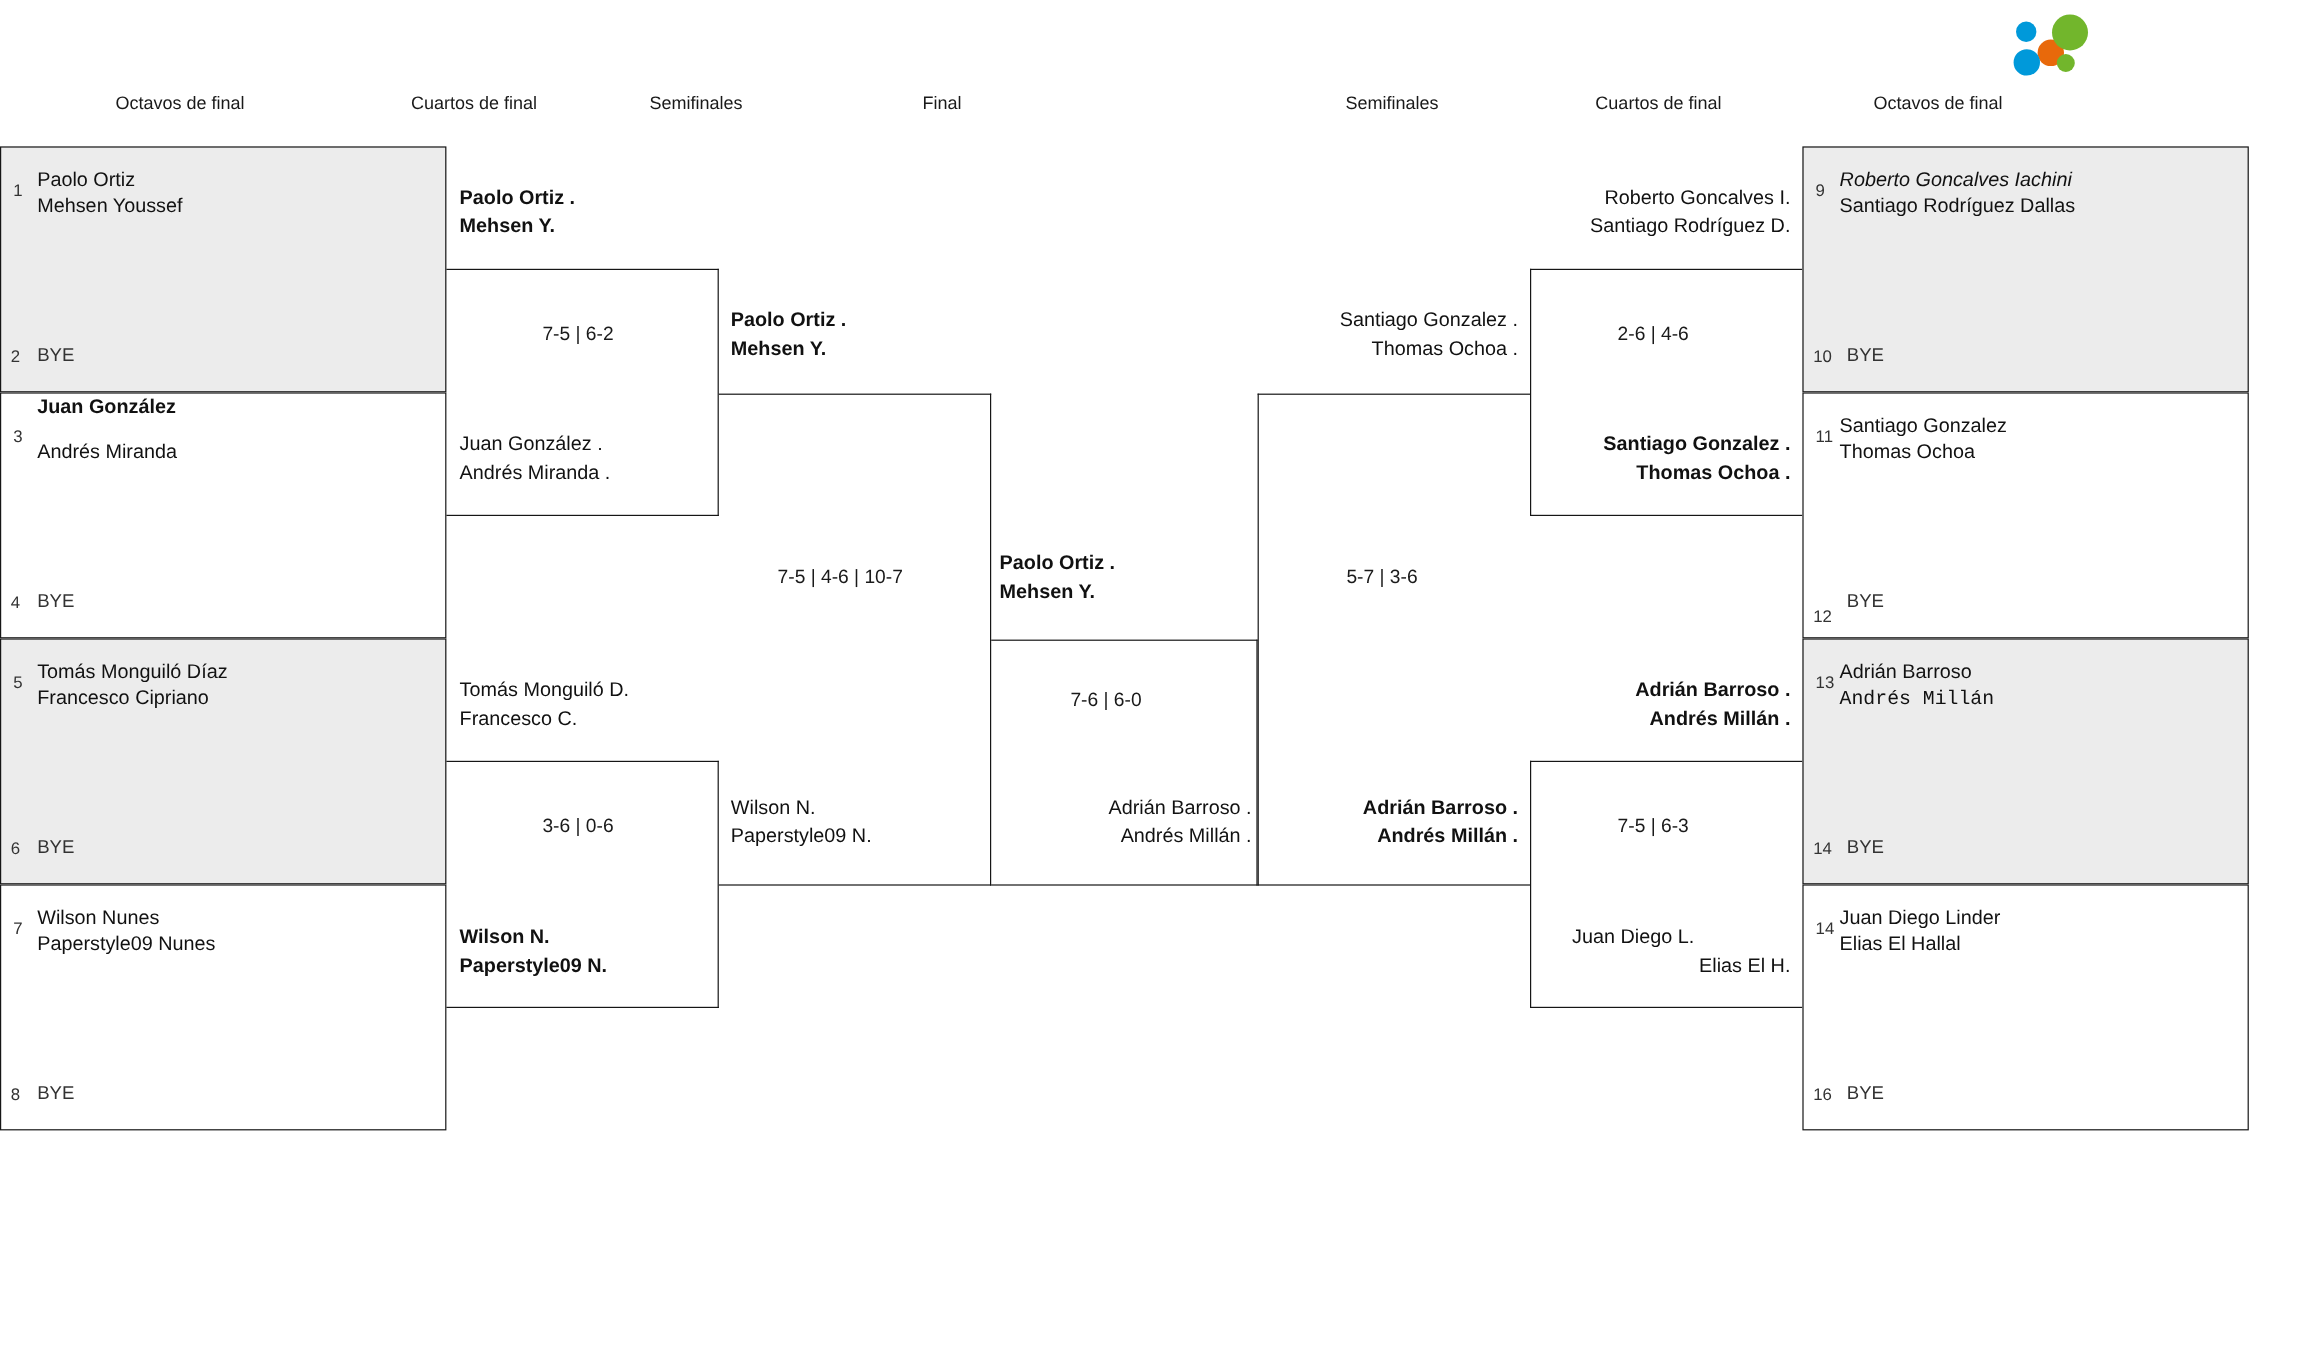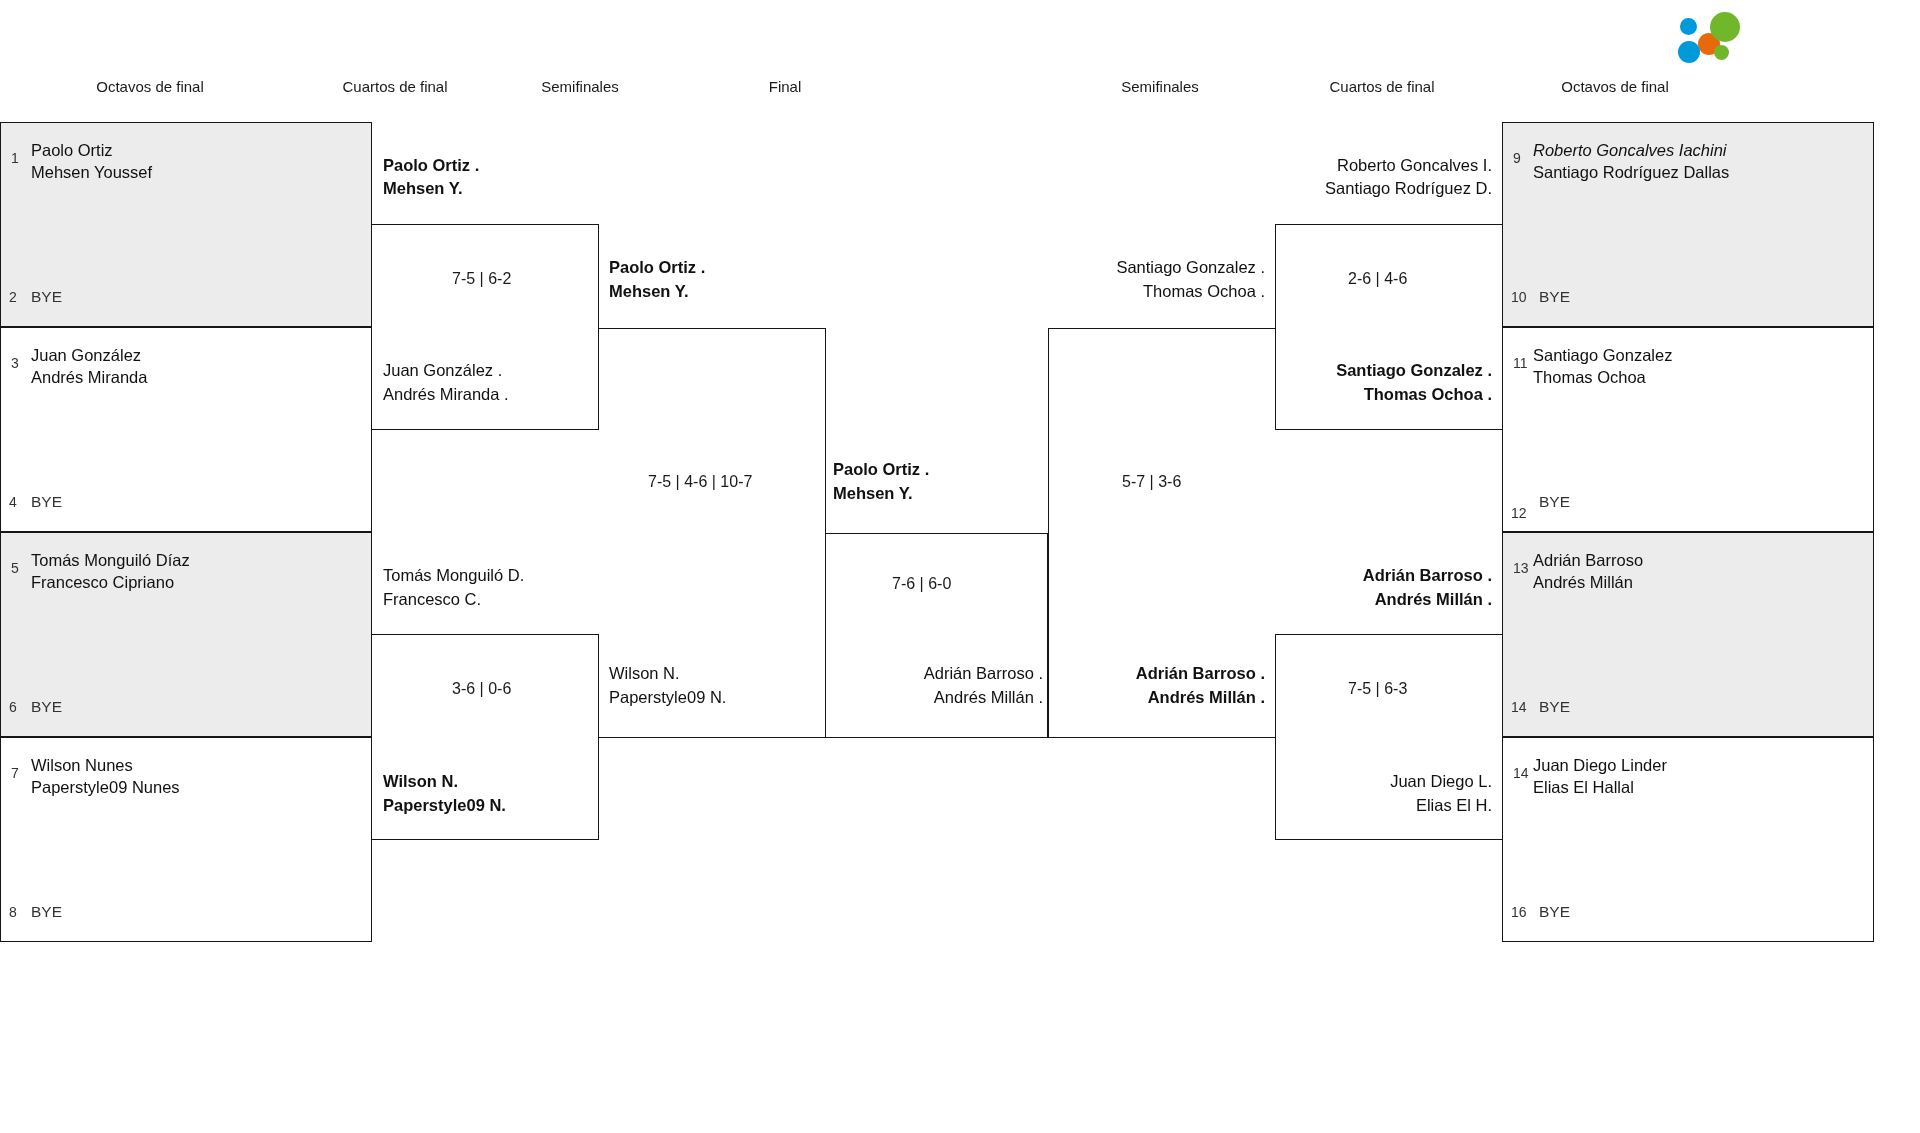--- a/index.html
+++ b/index.html
@@ -96,21 +96,21 @@
   <div class="cell shaded" style="left:0px; top:122px; width:372px; height:205px;">
     <div class="seed" style="left:10px;  top:27px;">1</div>
     <div class="names" style="left:30px;  top:18px;text-align:right;">Paolo Ortiz</div>
     <div class="names" style="left:30px;  top:40px;">Mehsen Youssef</div>
     <div class="seed" style="left:8px;   top:166px;">2</div>
     <div class="names bye" style="left:30px; top:164px;">BYE</div>
   </div>
 
   <div class="cell" style="left:0px; top:327px; width:372px; height:205px;">
     <div class="seed" style="left:10px;  top:27px;">3</div>
-    <div class="names" style="left:30px;  top:18px;">Juan González</div>
+    <div class="names" style="left:30px;  top:2px;font-weight:bold;">Juan González</div>
     <div class="names" style="left:30px;  top:40px;">Andrés Miranda</div>
     <div class="seed" style="left:8px;   top:166px;">4</div>
     <div class="names bye" style="left:30px; top:164px;">BYE</div>
   </div>
 
   <div class="cell shaded" style="left:0px; top:532px; width:372px; height:205px;">
     <div class="seed" style="left:10px;  top:27px;">5</div>
     <div class="names" style="left:30px;  top:18px;">Tomás Monguiló Díaz</div>
     <div class="names" style="left:30px;  top:40px;">Francesco Cipriano</div>
     <div class="seed" style="left:8px;   top:166px;">6</div>
@@ -163,42 +163,42 @@
   <div class="conn right" style="left:1275px; top:224px; width:227px; height:206px;"></div>
   <div class="names r" style="left:1230px; top:156px; width:262px;">Roberto Goncalves I.</div>
   <div class="names r" style="left:1230px; top:179px; width:262px;">Santiago Rodríguez D.</div>
   <div class="names r bold" style="left:1230px; top:361px; width:262px;">Santiago Gonzalez .</div>
   <div class="names r bold" style="left:1230px; top:385px; width:262px;">Thomas Ochoa .</div>
   <div class="score" style="left:1348px; top:270px;">2-6 | 4-6</div>
 
   <div class="conn right" style="left:1275px; top:634px; width:227px; height:206px;"></div>
   <div class="names r bold" style="left:1230px; top:566px; width:262px;">Adrián Barroso .</div>
   <div class="names r bold" style="left:1230px; top:590px; width:262px;">Andrés Millán .</div>
-  <div class="names r" style="left:1230px; top:772px; width:262px;">Juan Diego L.</div>
+  <div class="names r" style="left:1230px; top:772px; width:262px;text-align:center;">Juan Diego L.</div>
   <div class="names r" style="left:1230px; top:796px; width:262px;">Elias El H.</div>
   <div class="score" style="left:1348px; top:680px;">7-5 | 6-3</div>
 
   <div class="cell shaded" style="left:1502px; top:122px; width:372px; height:205px;">
     <div class="seed" style="left:10px; top:27px;">9</div>
     <div class="names" style="left:30px; top:18px;font-style:italic;">Roberto Goncalves Iachini</div>
     <div class="names" style="left:30px; top:40px;">Santiago Rodríguez Dallas</div>
     <div class="seed" style="left:8px;  top:166px;">10</div>
     <div class="names bye" style="left:36px; top:164px;">BYE</div>
   </div>
   <div class="cell" style="left:1502px; top:327px; width:372px; height:205px;">
     <div class="seed" style="left:10px; top:27px;">11</div>
     <div class="names" style="left:30px; top:18px;">Santiago Gonzalez</div>
     <div class="names" style="left:30px; top:40px;">Thomas Ochoa</div>
     <div class="seed" style="left:8px;  top:166px;margin-top:11px;">12</div>
     <div class="names bye" style="left:36px; top:164px;">BYE</div>
   </div>
   <div class="cell shaded" style="left:1502px; top:532px; width:372px; height:205px;">
     <div class="seed" style="left:10px; top:27px;">13</div>
     <div class="names" style="left:30px; top:18px;">Adrián Barroso</div>
-    <div class="names" style="left:30px; top:40px;">Andrés Millán</div>
+    <div class="names" style="left:30px; top:40px;font-family:Liberation Mono, monospace;">Andrés Millán</div>
     <div class="seed" style="left:8px;  top:166px;">14</div>
     <div class="names bye" style="left:36px; top:164px;">BYE</div>
   </div>
   <div class="cell" style="left:1502px; top:737px; width:372px; height:205px;">
     <div class="seed" style="left:10px; top:27px;">14</div>
     <div class="names" style="left:30px; top:18px;">Juan Diego Linder</div>
     <div class="names" style="left:30px; top:40px;">Elias El Hallal</div>
     <div class="seed" style="left:8px;  top:166px;">16</div>
     <div class="names bye" style="left:36px; top:164px;">BYE</div>
   </div>

